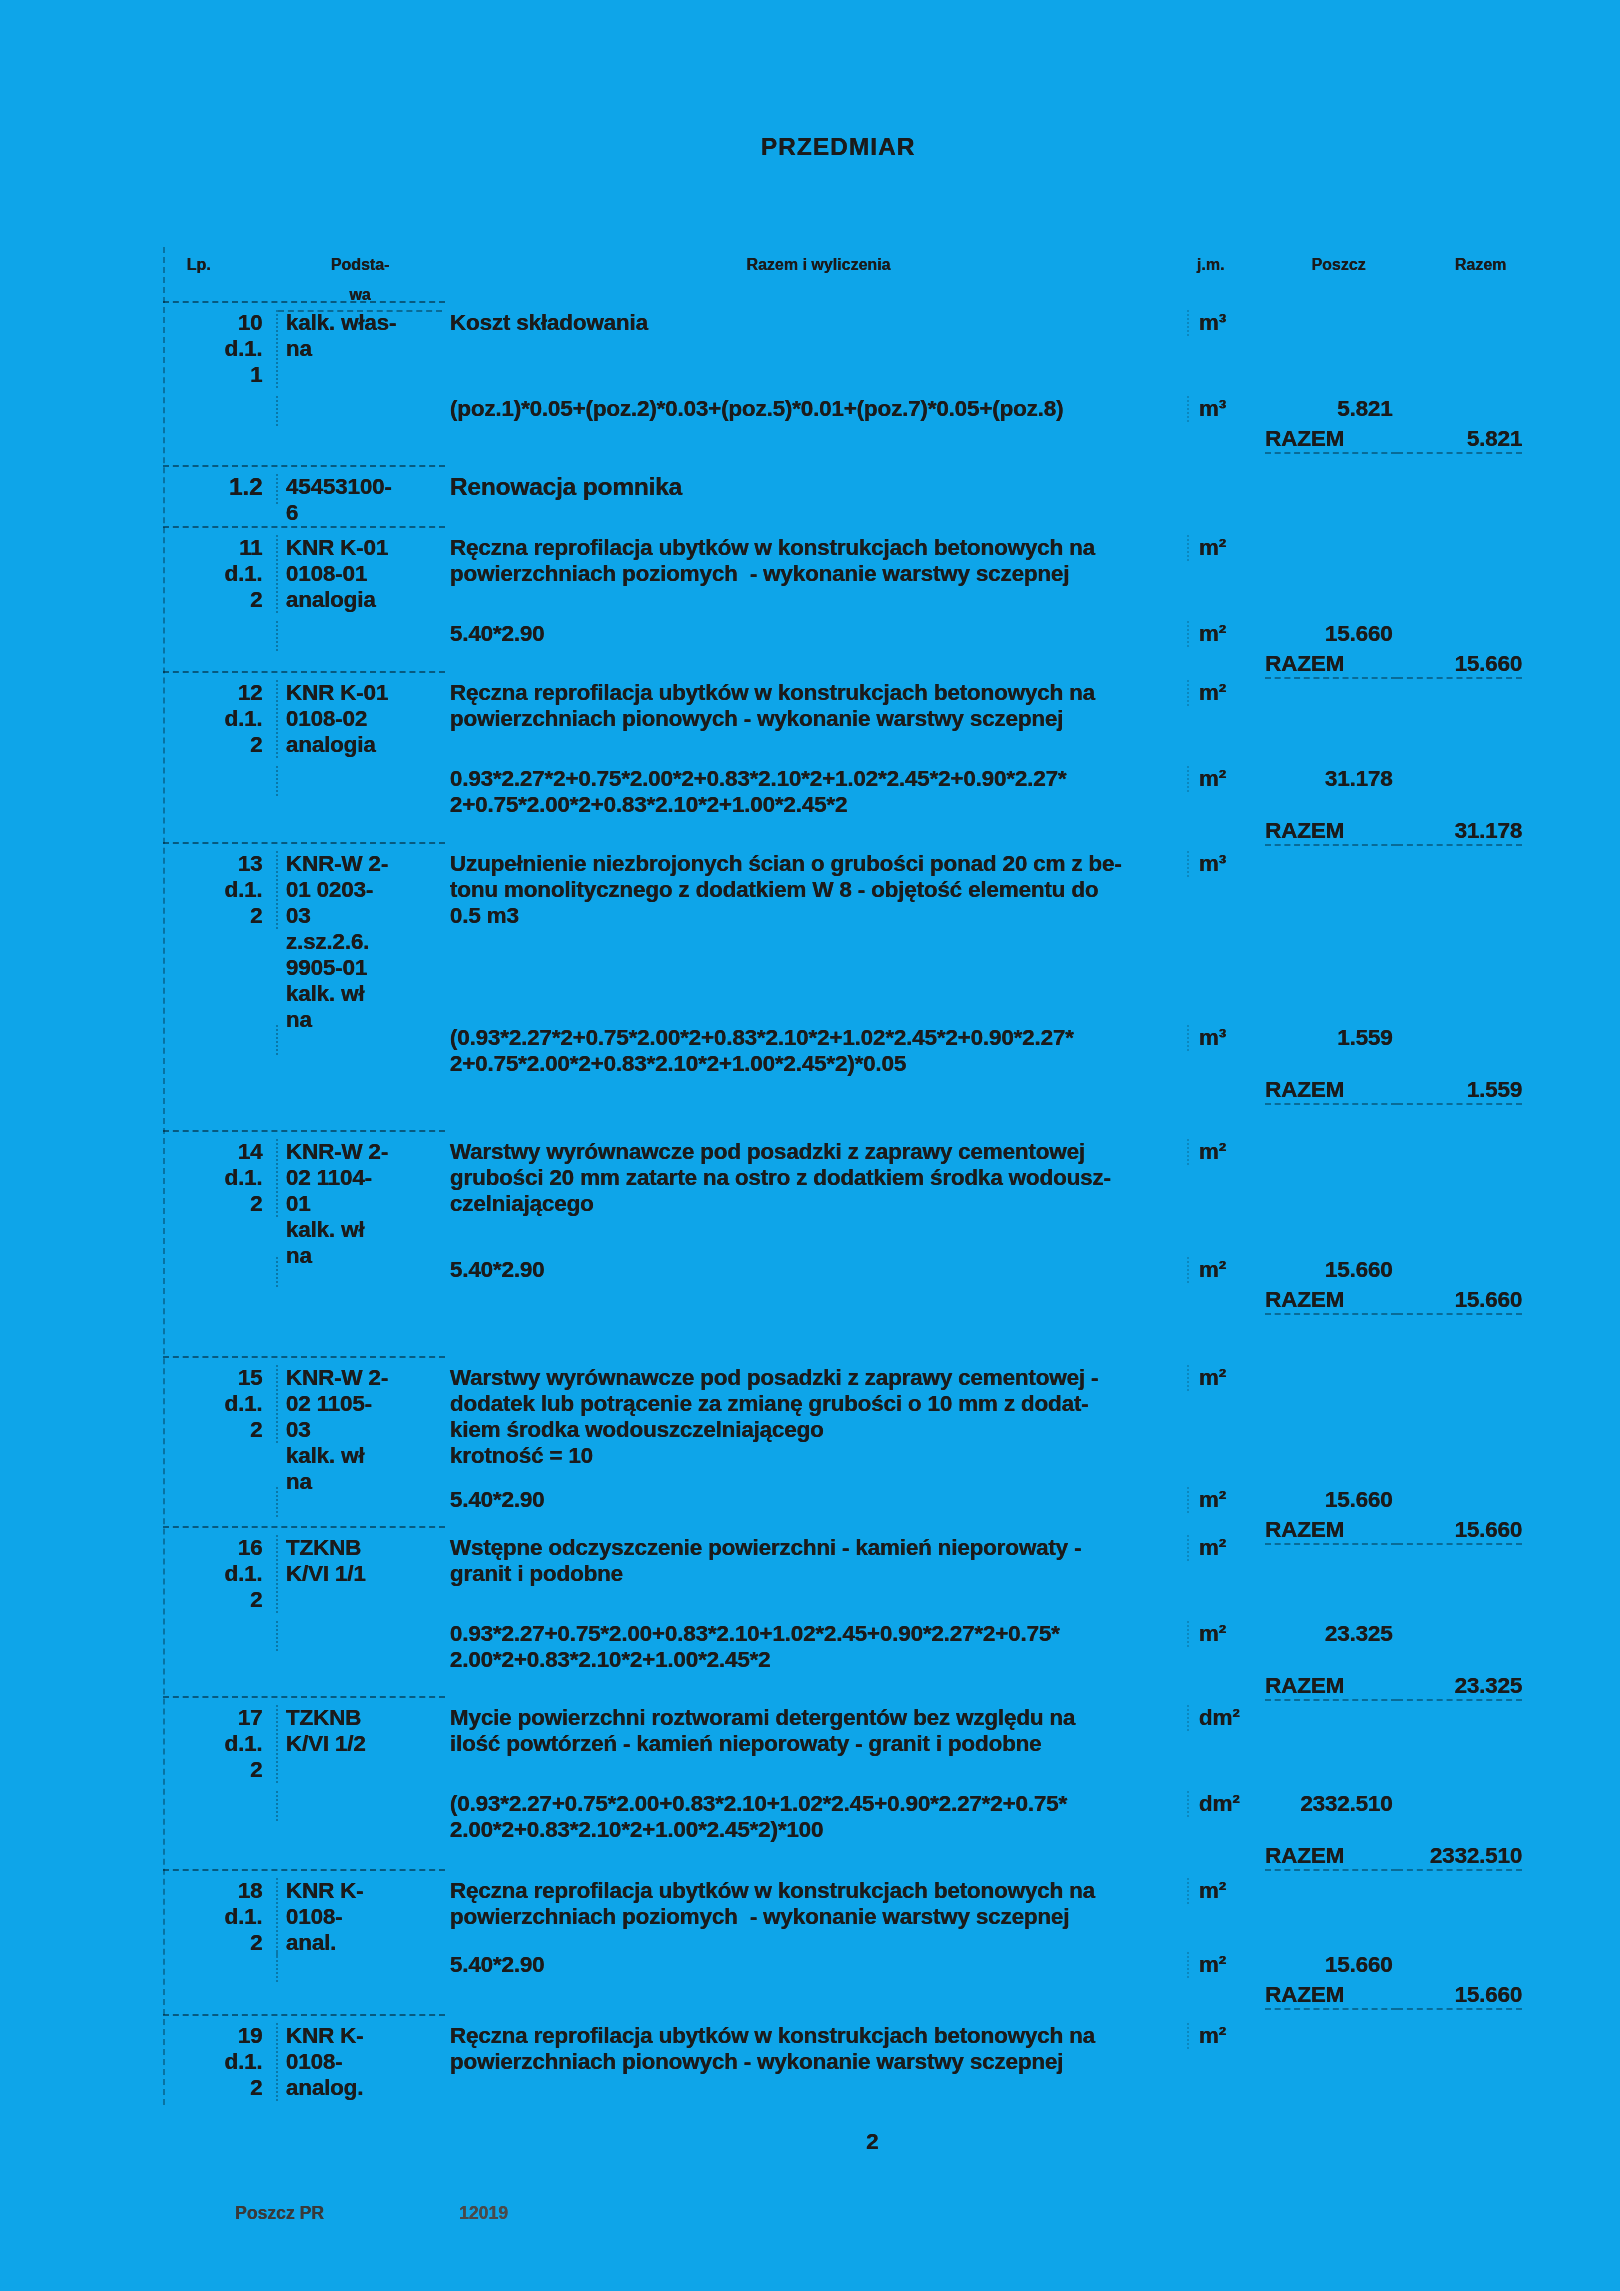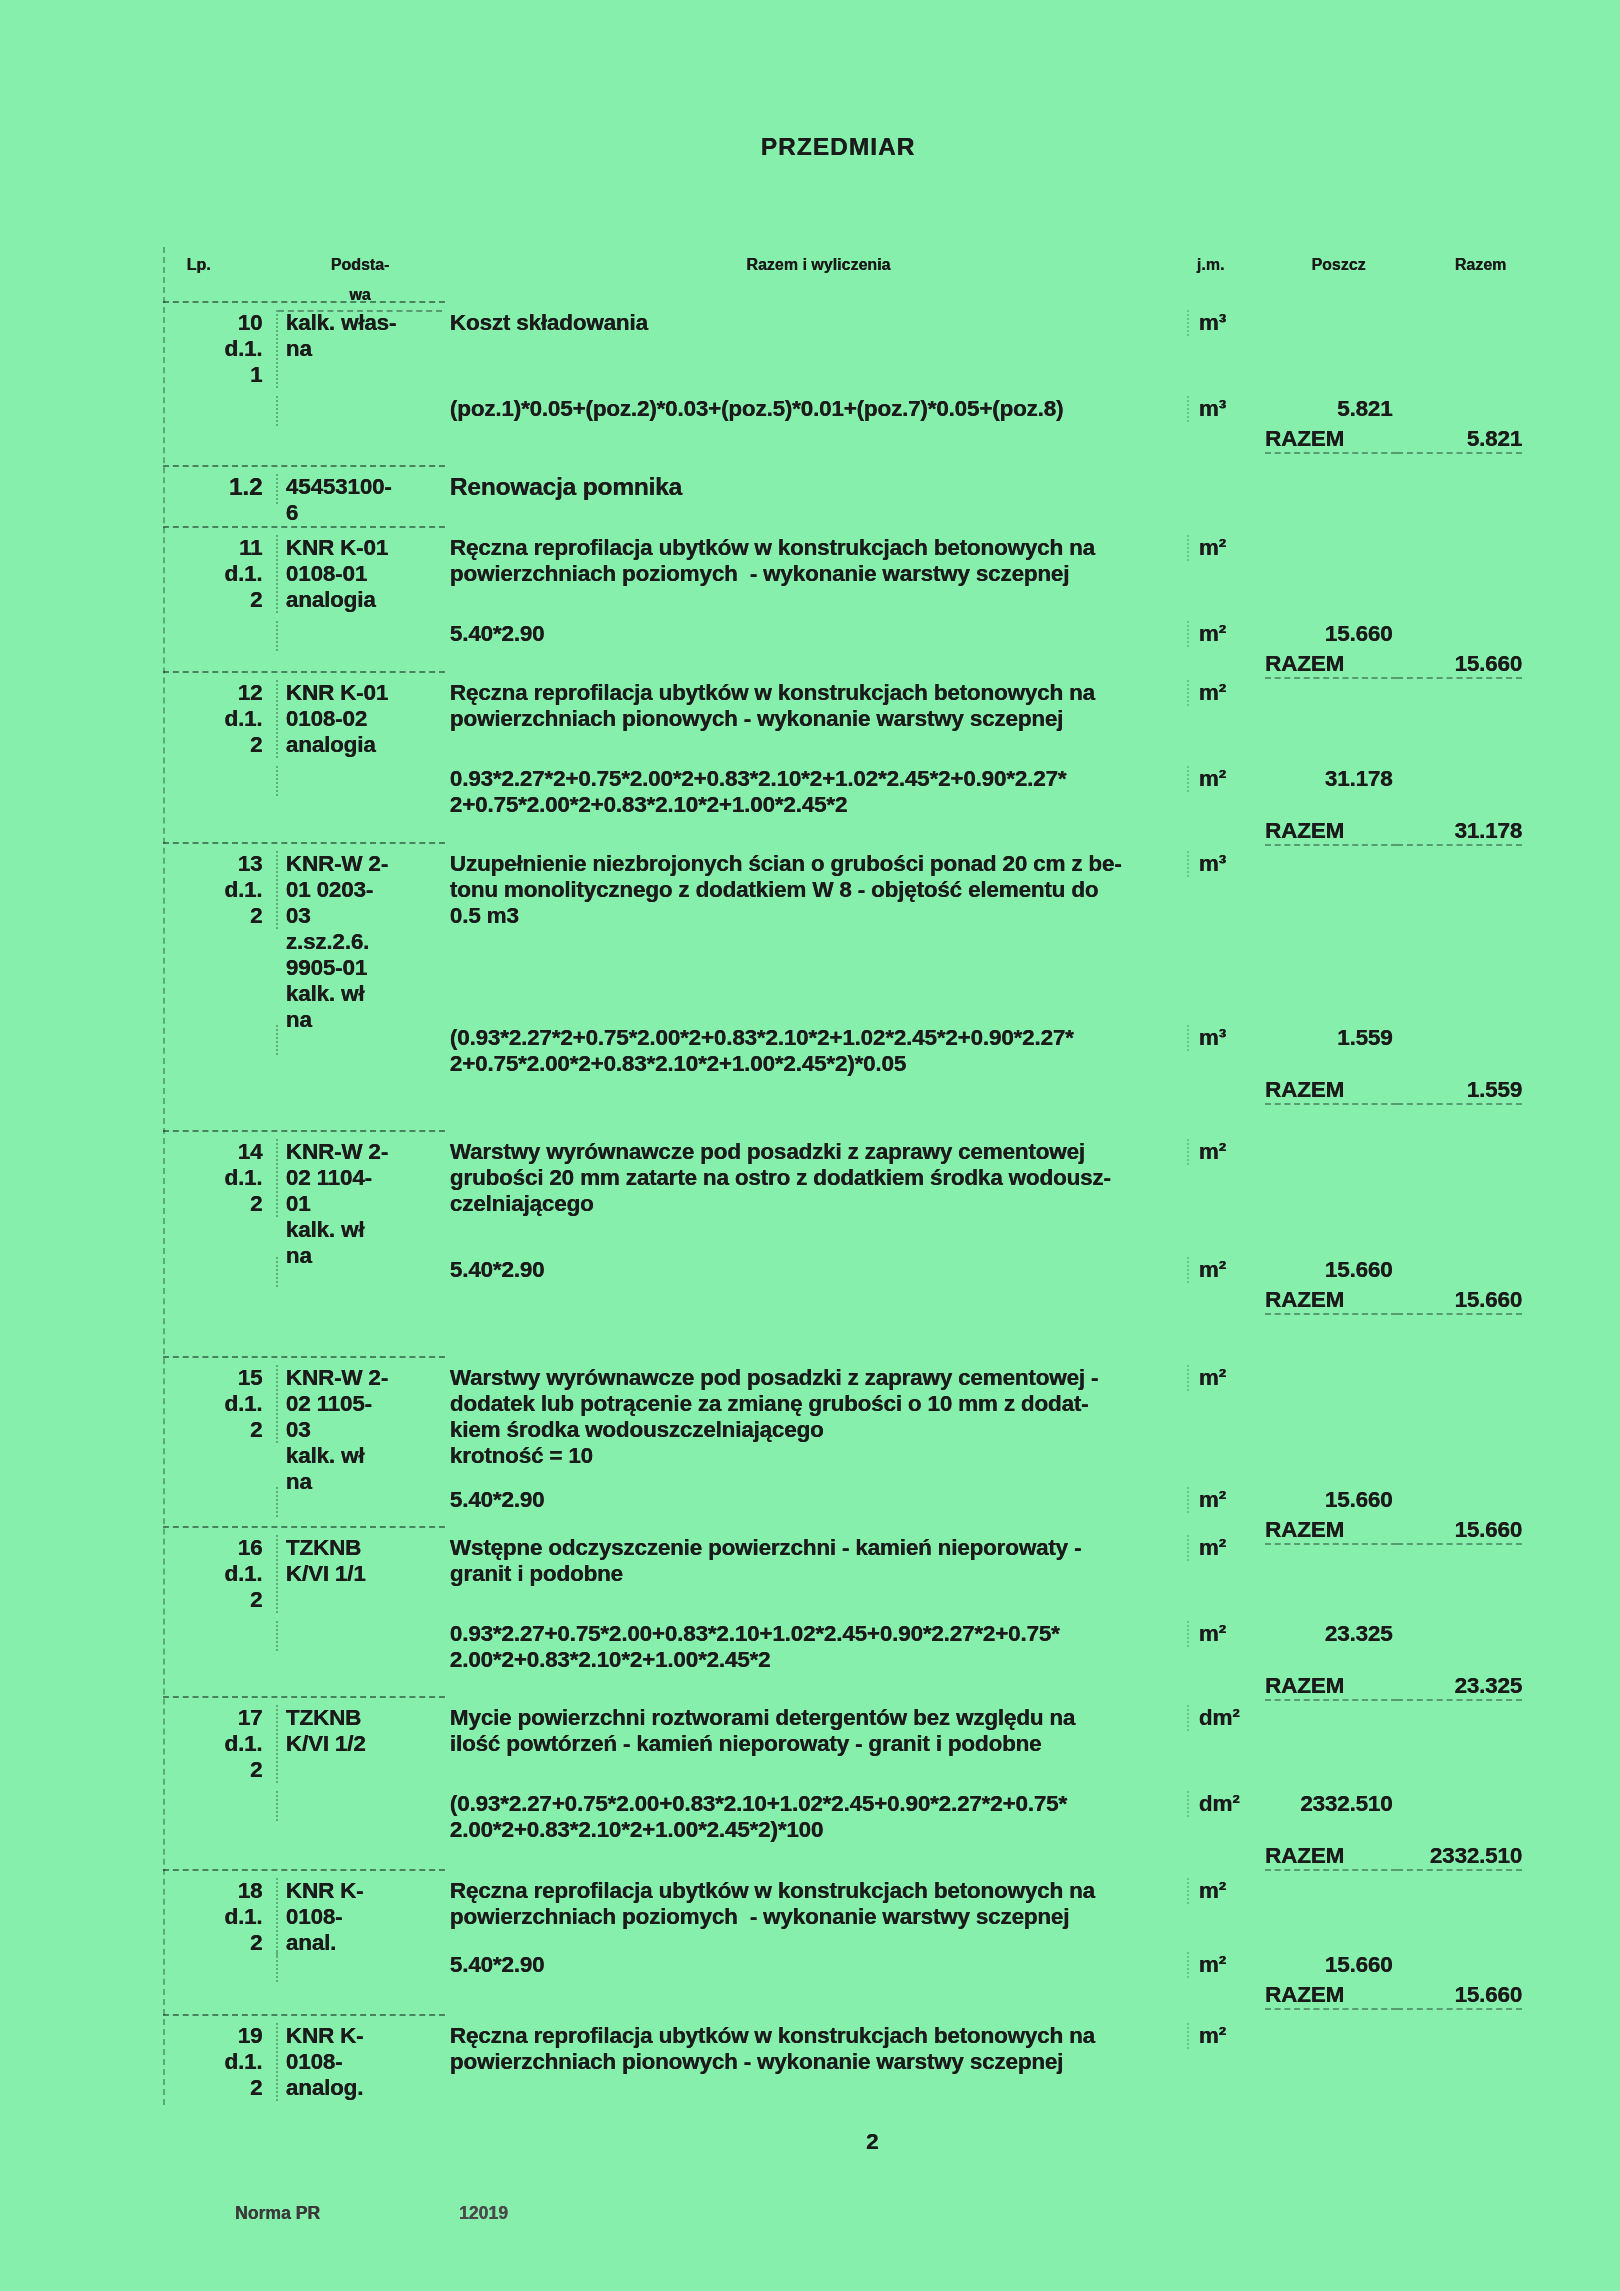--- a/index.html
+++ b/index.html
@@ -1,17 +1,17 @@
 <!DOCTYPE html>
 <html><head>
 <meta charset="utf-8">
 <style>
   html,body{margin:0;padding:0;background:#e8e8e8;}
   .page{
-    position:relative;width:1620px;height:2292px;background:#86efac;
+    position:relative;width:1620px;height:2292px;background:#0ea5e9;
     font-family:"Liberation Sans",sans-serif;font-weight:700;color:#1b1b1b;
     overflow:hidden;
   }
   .page *{box-sizing:border-box;}
   .doc-title{
     position:absolute;top:133px;left:0;width:1676px;text-align:center;
     font-size:24.5px;letter-spacing:1px;
   }
   
   .frame-left{
@@ -338,17 +338,17 @@
       <div class="c-pod">KNR K-
 0108-
 analog.</div>
       <div class="c-desc">Ręczna reprofilacja ubytków w konstrukcjach betonowych na
 powierzchniach pionowych - wykonanie warstwy sczepnej</div>
       <div class="c-jm">m²</div>
     </div>
   </div>
 
   <div class="page-number">2</div>
-  <div class="footer-app">Norma PR</div>
+  <div class="footer-app">Poszcz PR</div>
   <div class="footer-license">12019</div>
 
 </div>
 
 
 </body></html>

